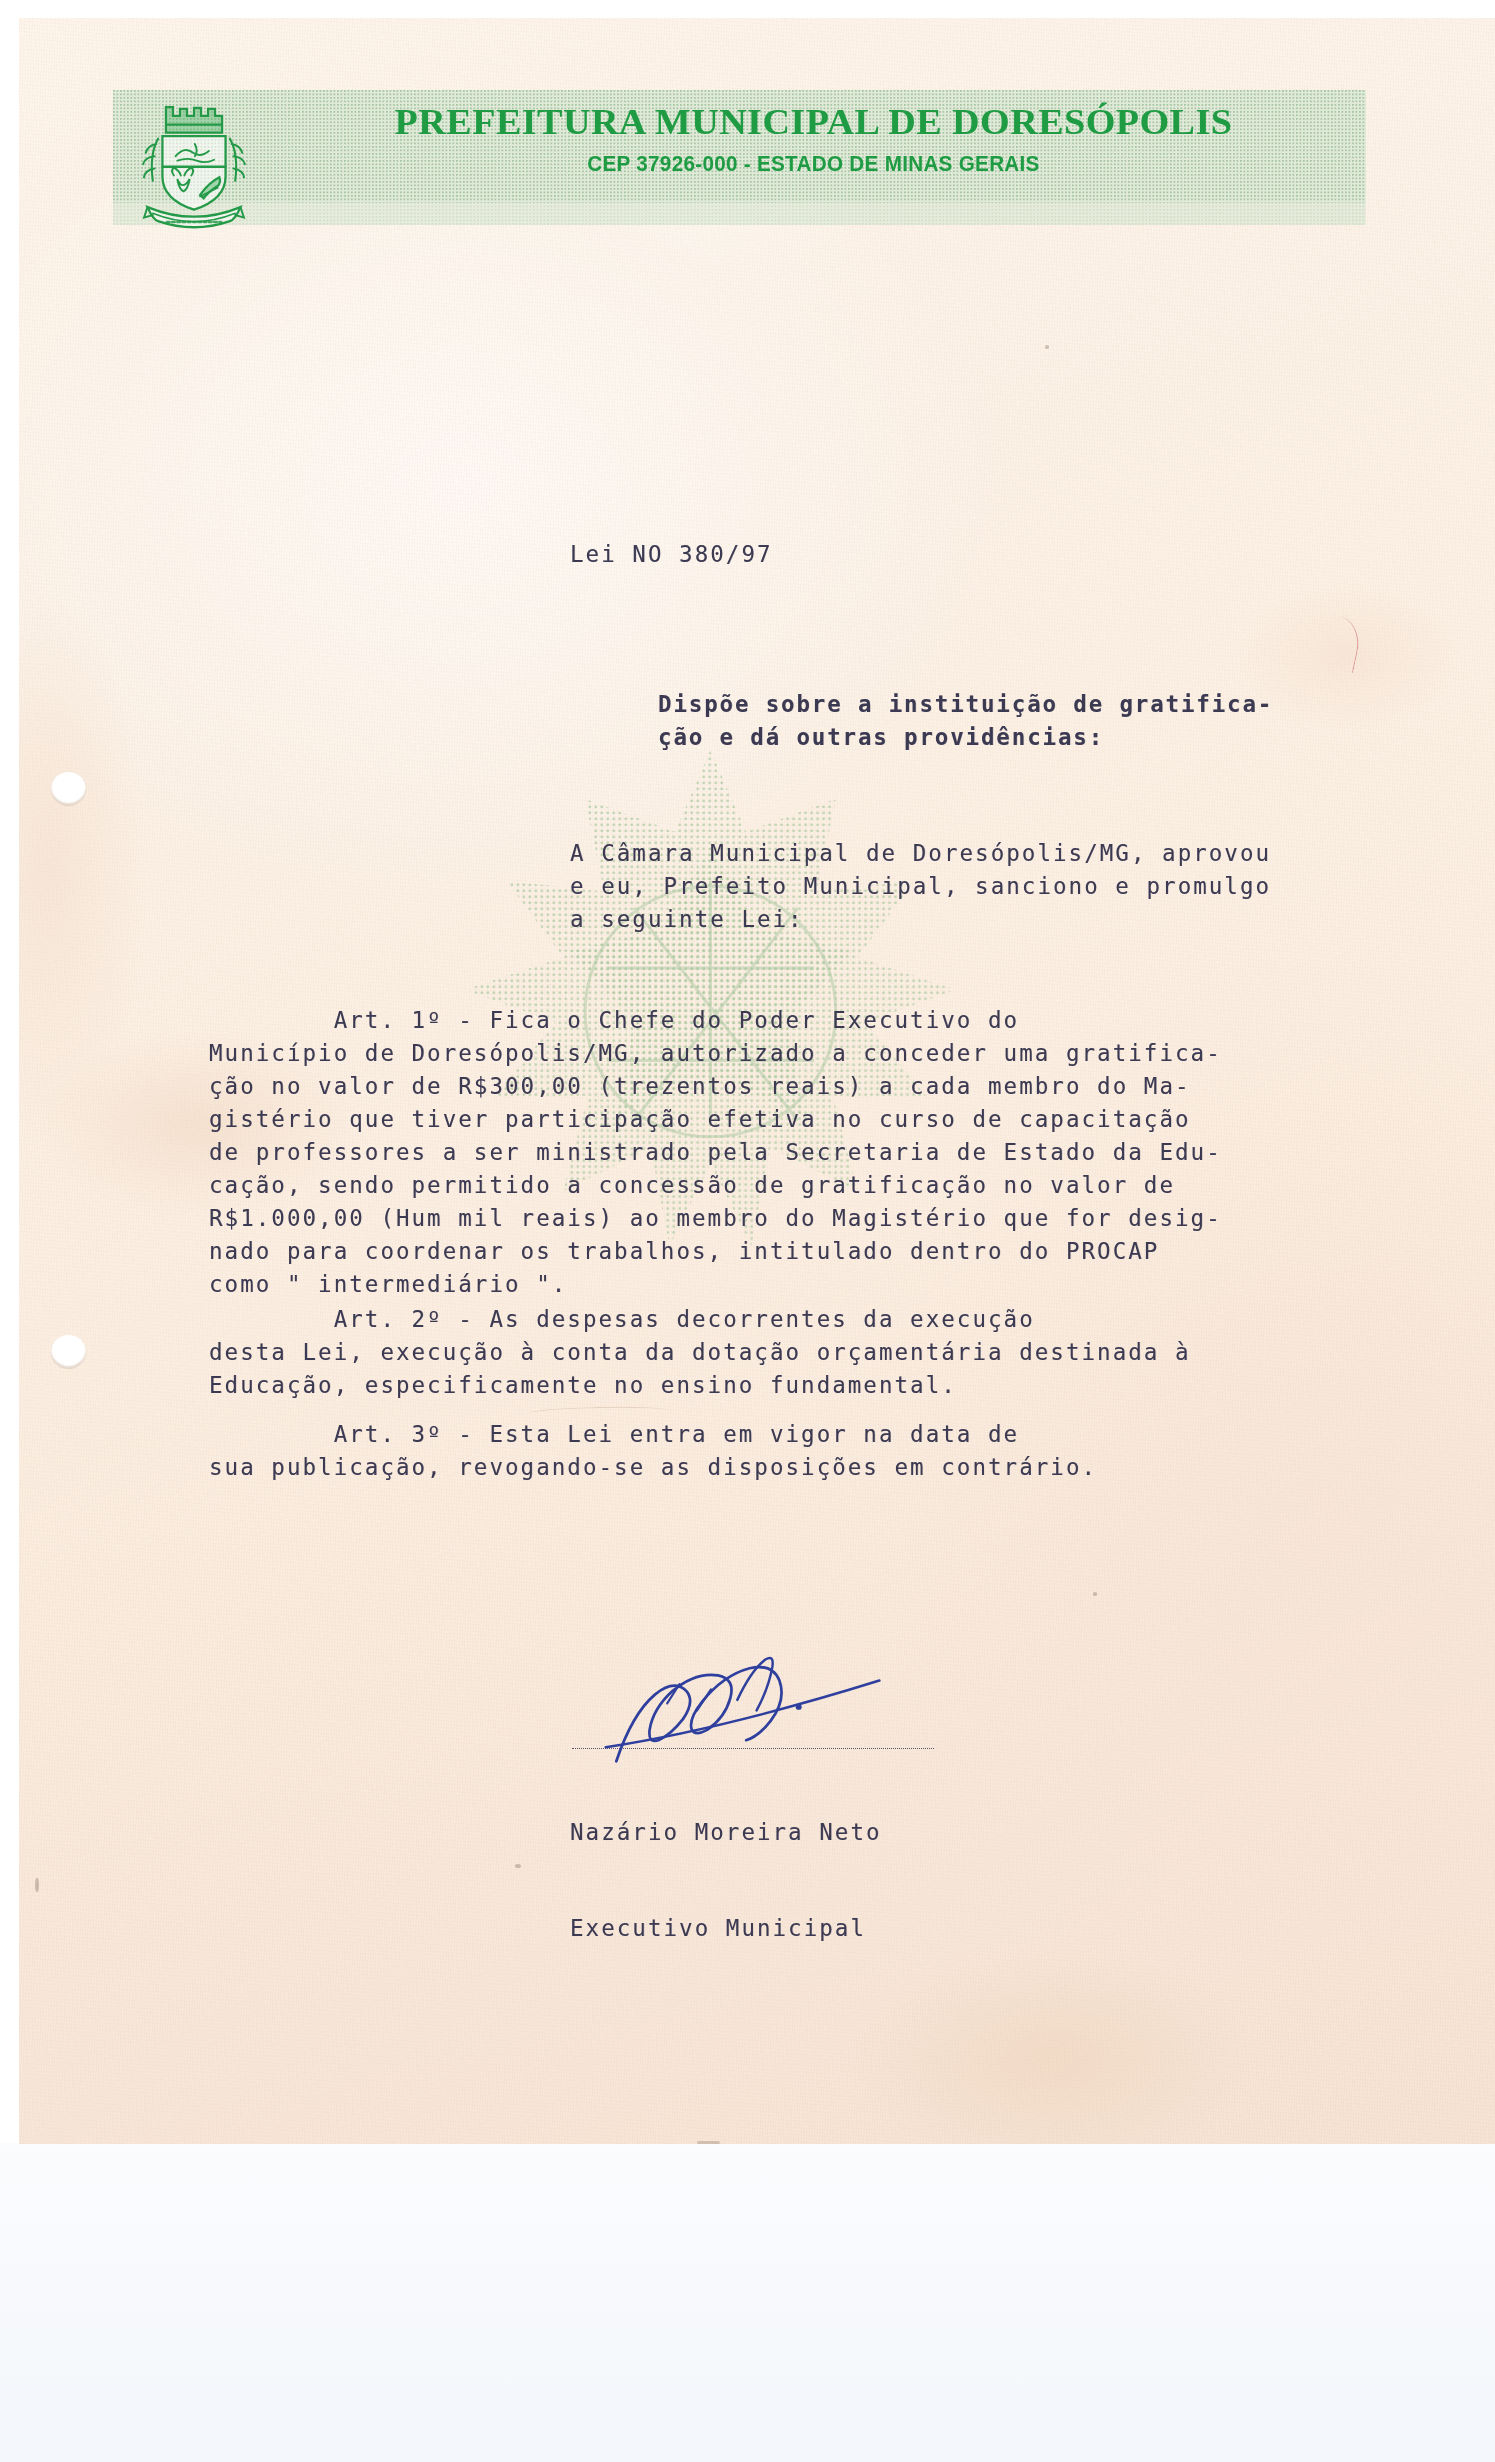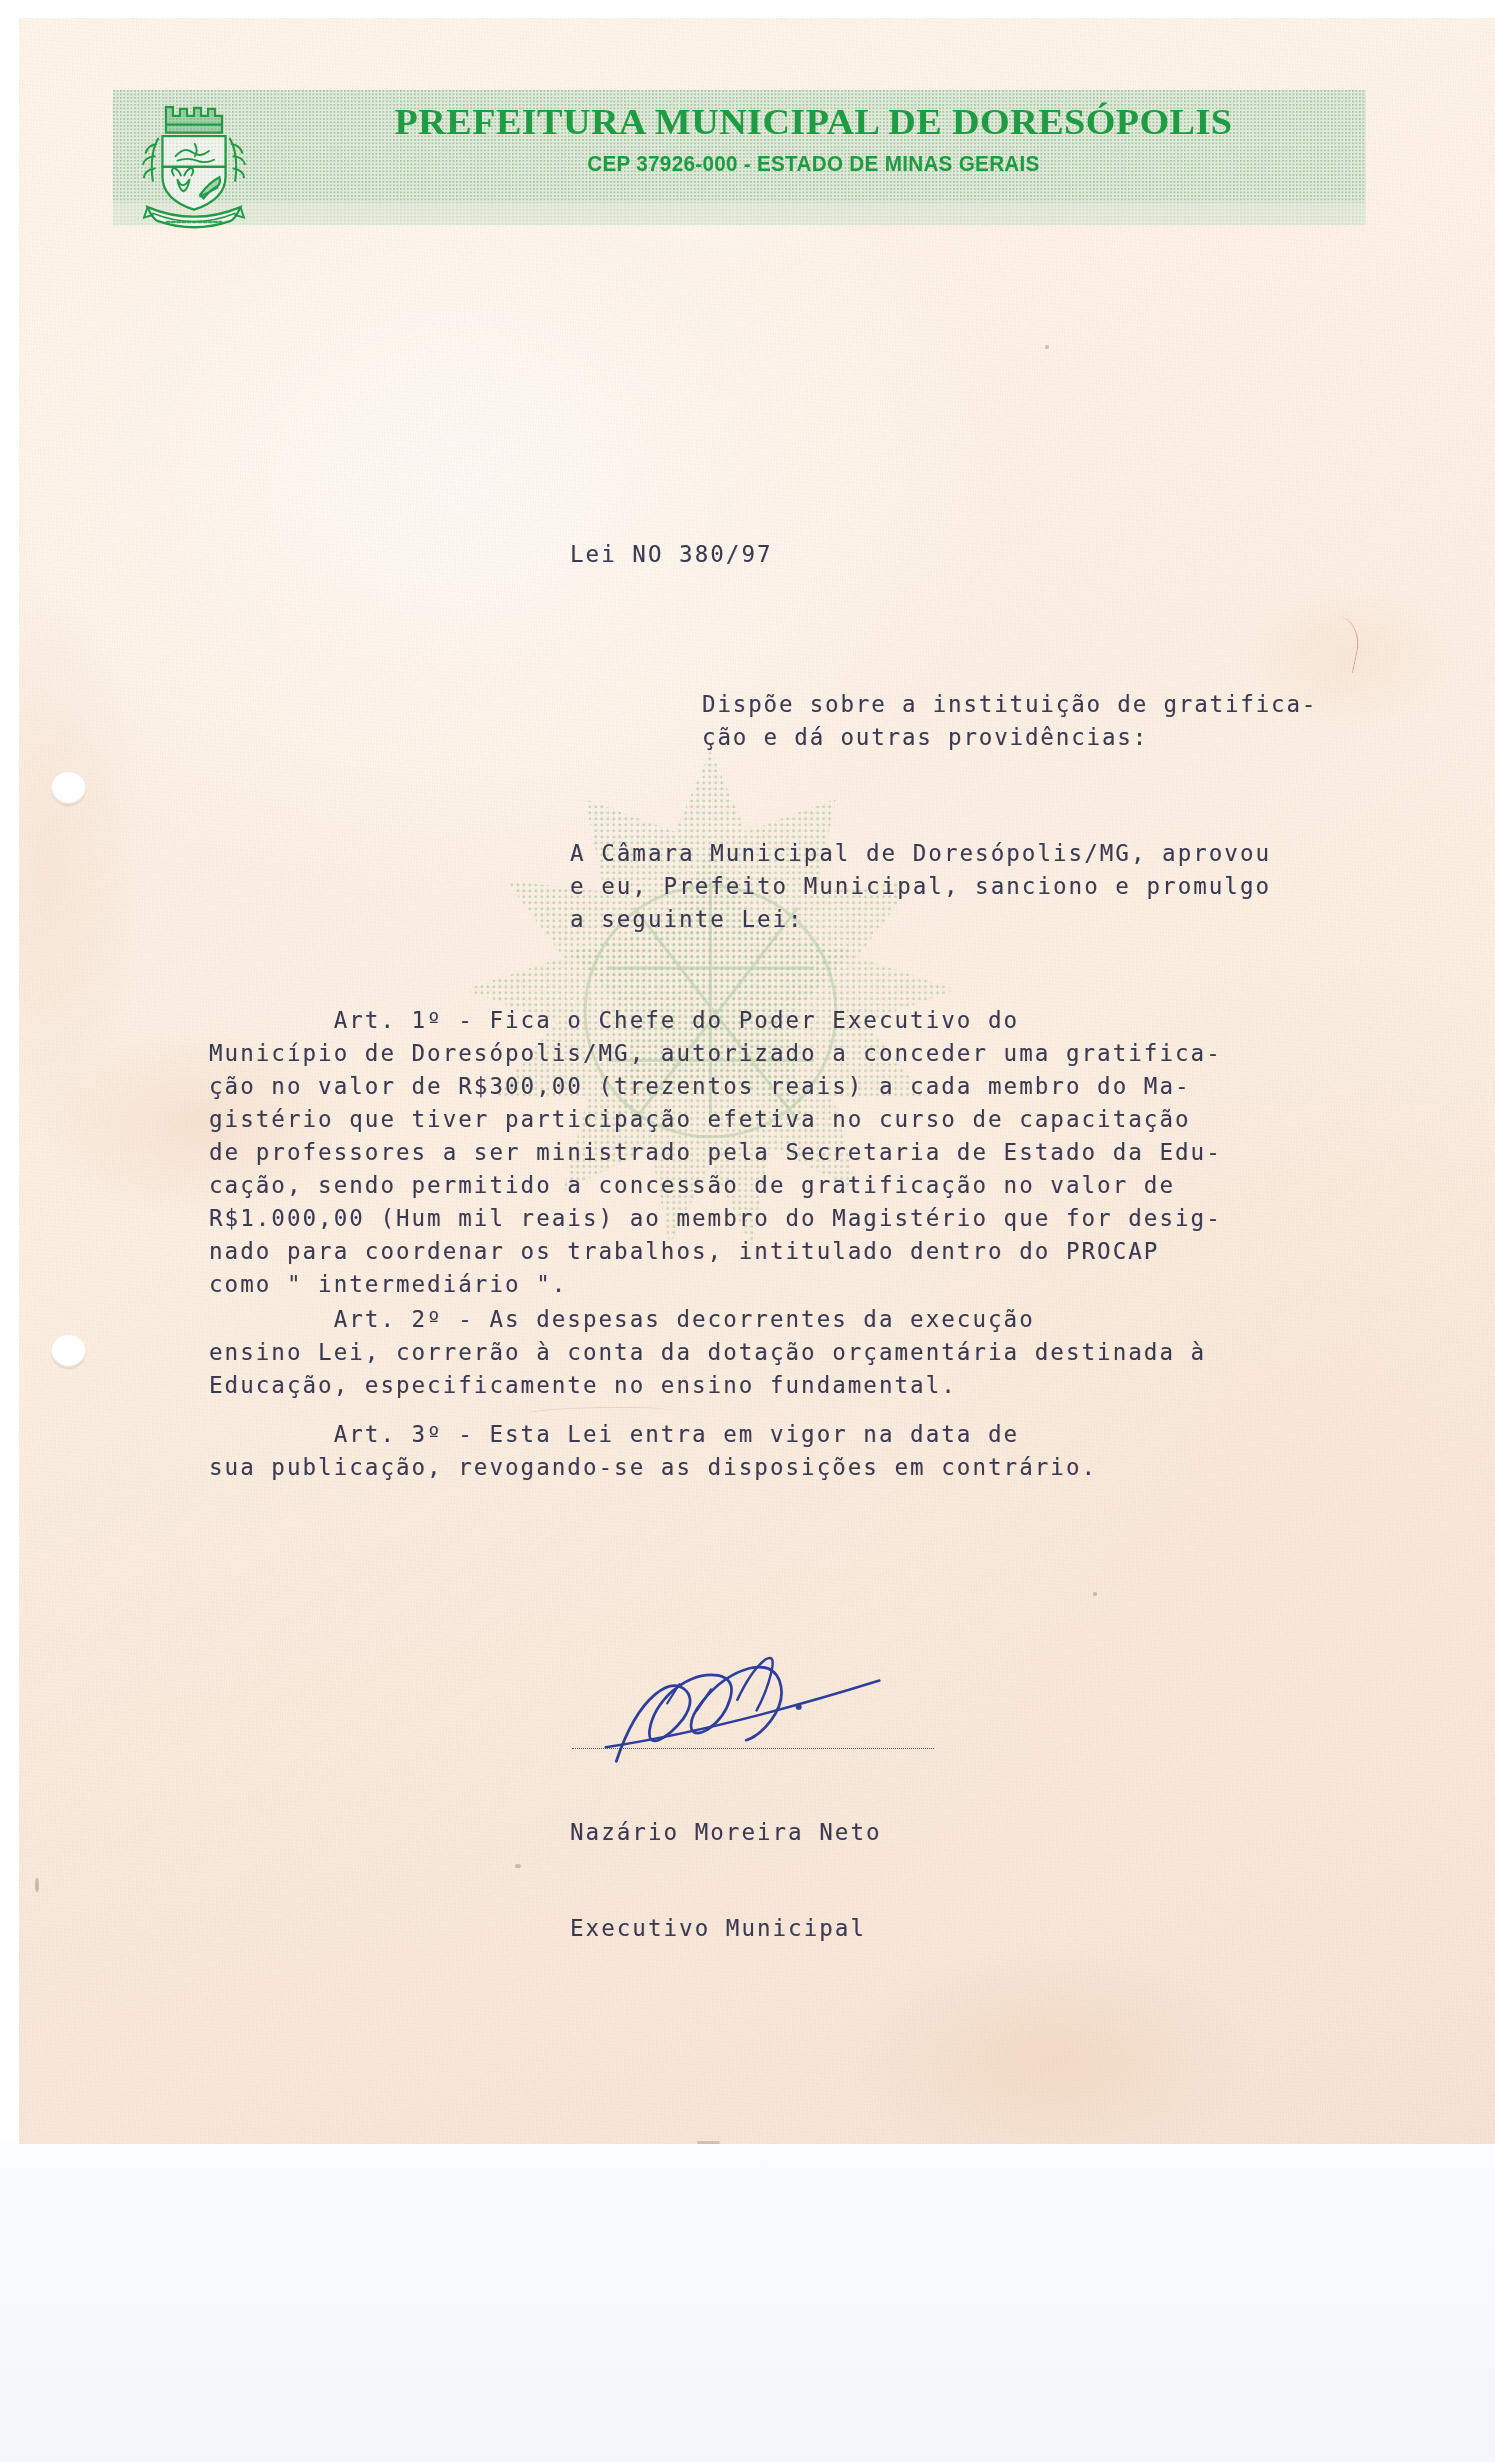--- a/index.html
+++ b/index.html
@@ -137,21 +137,21 @@
     color: #3c3a52;
     font-family: "DejaVu Sans Mono", "Liberation Mono", monospace;
     font-size: 22.4px;
     line-height: 33px;
     letter-spacing: 2.1px;
     white-space: pre;
     text-shadow: 0.4px 0.3px 0 rgba(70,68,100,.30);
   }
 
   .lei-no   { left: 570px;  top: 538px; }
-  .ementa   { left: 658px;  top: 688px; font-weight: normal; letter-spacing: 1.9px; margin-left: 44px; }
+  .ementa   { left: 658px;  top: 688px; font-weight: bold; letter-spacing: 1.9px; }
   .preamble { left: 570px;  top: 837px; }
   .art1     { left: 209px;  top: 1004px; }
   .art2     { left: 209px;  top: 1303px; }
   .art3     { left: 209px;  top: 1418px; }
   .dateline { left: 570px;  top: 1558px; }
   .signame  { left: 570px;  top: 1752px; line-height: 32px; }
 
   
   .sig-rule {
     position: absolute;
@@ -300,21 +300,21 @@
 Município de Doresópolis/MG, autorizado a conceder uma gratifica-
 ção no valor de R$300,00 (trezentos reais) a cada membro do Ma-
 gistério que tiver participação efetiva no curso de capacitação
 de professores a ser ministrado pela Secretaria de Estado da Edu-
 cação, sendo permitido a concessão de gratificação no valor de
 R$1.000,00 (Hum mil reais) ao membro do Magistério que for desig-
 nado para coordenar os trabalhos, intitulado dentro do PROCAP
 como " intermediário ".</div>
 
   <div class="typed art2">        Art. 2º - As despesas decorrentes da execução
-ensino Lei, correrão à conta da dotação orçamentária destinada à
+desta Lei, execução à conta da dotação orçamentária destinada à
 Educação, especificamente no ensino fundamental.</div>
 
   <div class="typed art3">        Art. 3º - Esta Lei entra em vigor na data de
 sua publicação, revogando-se as disposições em contrário.</div>
 
 
   <div class="sig-rule"></div>
 
   <div class="typed signame">
     <div>Nazário Moreira Neto</div>

